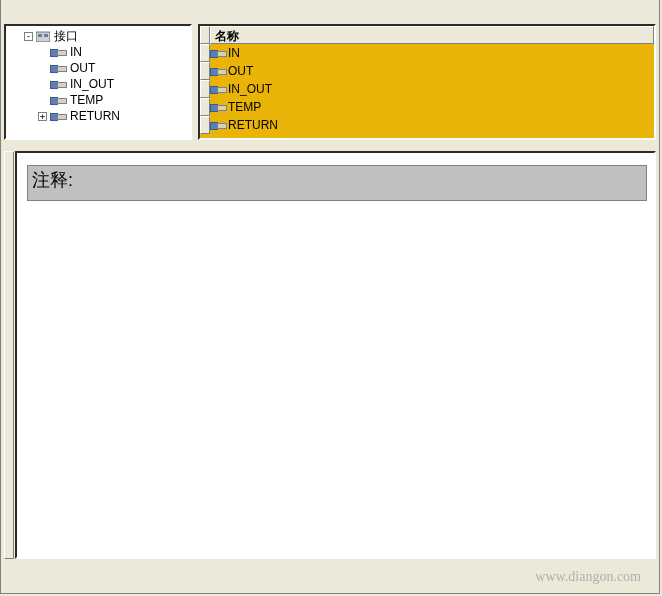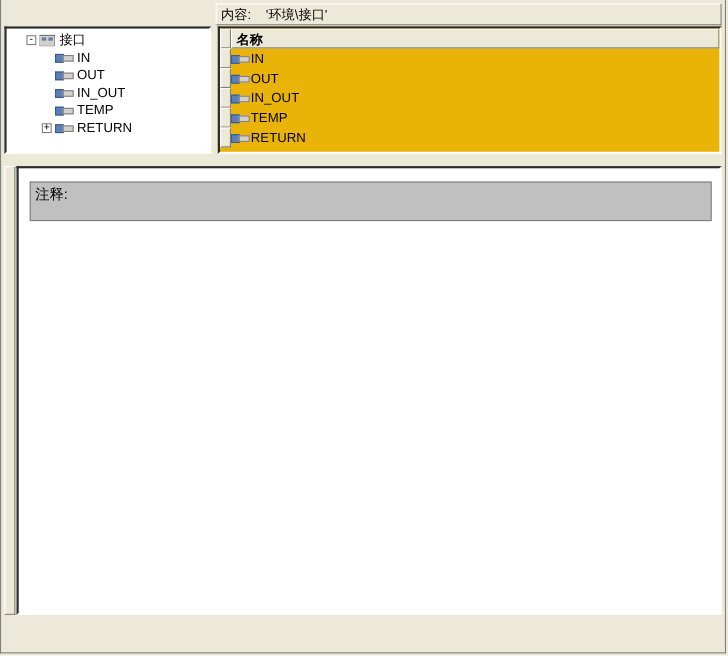--- a/index.html
+++ b/index.html
@@ -161,21 +161,21 @@
   .block-title {
     font-size: 13px;
     margin-bottom: 8px;
   }
   .comment-box {
     background: #c0c0c0;
     border: 1px solid #808080;
     height: 36px;
     padding: 2px 4px;
     width: 620px;
-    font-size: 13px;
+    font-size: 18px;
   }
   .watermark {
     position: absolute;
     right: 18px;
     bottom: 8px;
     color: #b0b0b0;
     font-size: 14px;
     font-family: "Times New Roman", serif;
   }
   .left-strip {
@@ -187,25 +187,20 @@
     background: #ece9d8;
     border: 1px solid;
     border-color: #fff #808080 #808080 #fff;
   }
 </style>
 </head>
 <body>
 
 <div class="outer">
 
-  <div class="content-bar">
-    <span>内容:</span>
-    <span>&nbsp;&nbsp;</span>
-    <span>'环境\接口'</span>
-  </div>
 
   <div class="top-split">
 
     <div class="tree-panel">
       <div class="tree">
         <div class="tree-row indent1">
           <span class="expander">-</span>
           <svg class="folder-icon" viewBox="0 0 14 12">
             <rect x="0" y="2" width="14" height="10" fill="#d4d0c8" stroke="#000" stroke-width="0.5"></rect>
             <rect x="2" y="4" width="4" height="3" fill="#5b7fb8"></rect>
@@ -287,13 +282,14 @@
   <div class="splitter-h"></div>
 
   <div class="left-strip"></div>
 
   <div class="code-area">
     <div class="comment-box">
       <span>注释:</span>
     </div>
   </div>
 
+  <div class="watermark">www.diangon.com</div>
 </div>
 
 </body></html>

